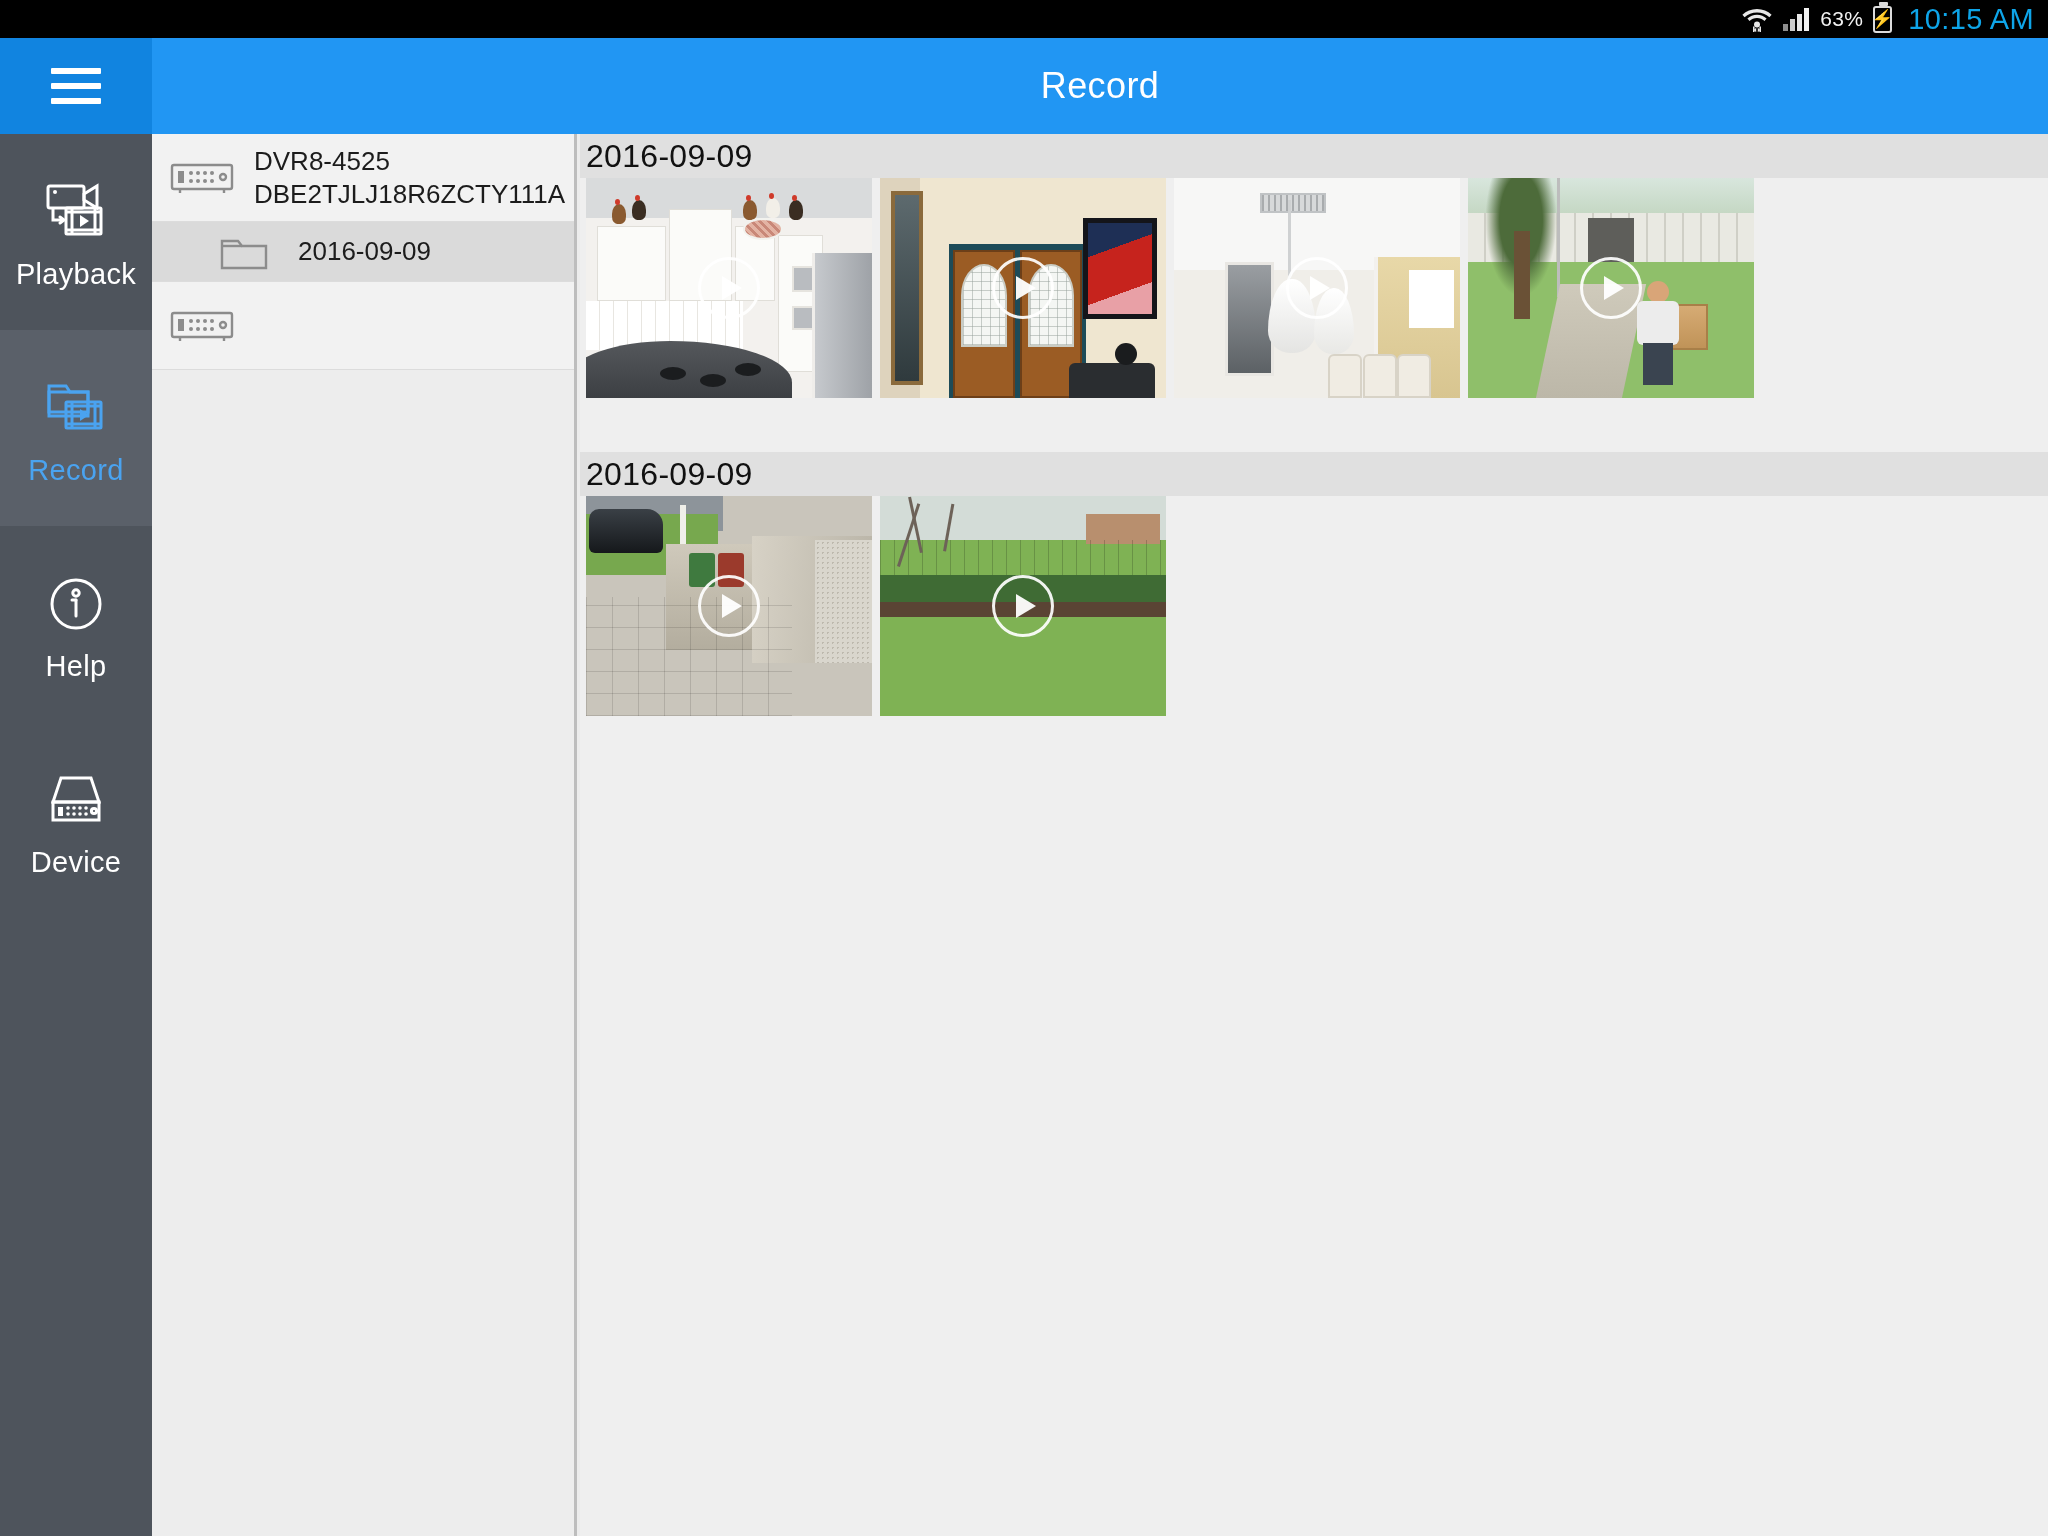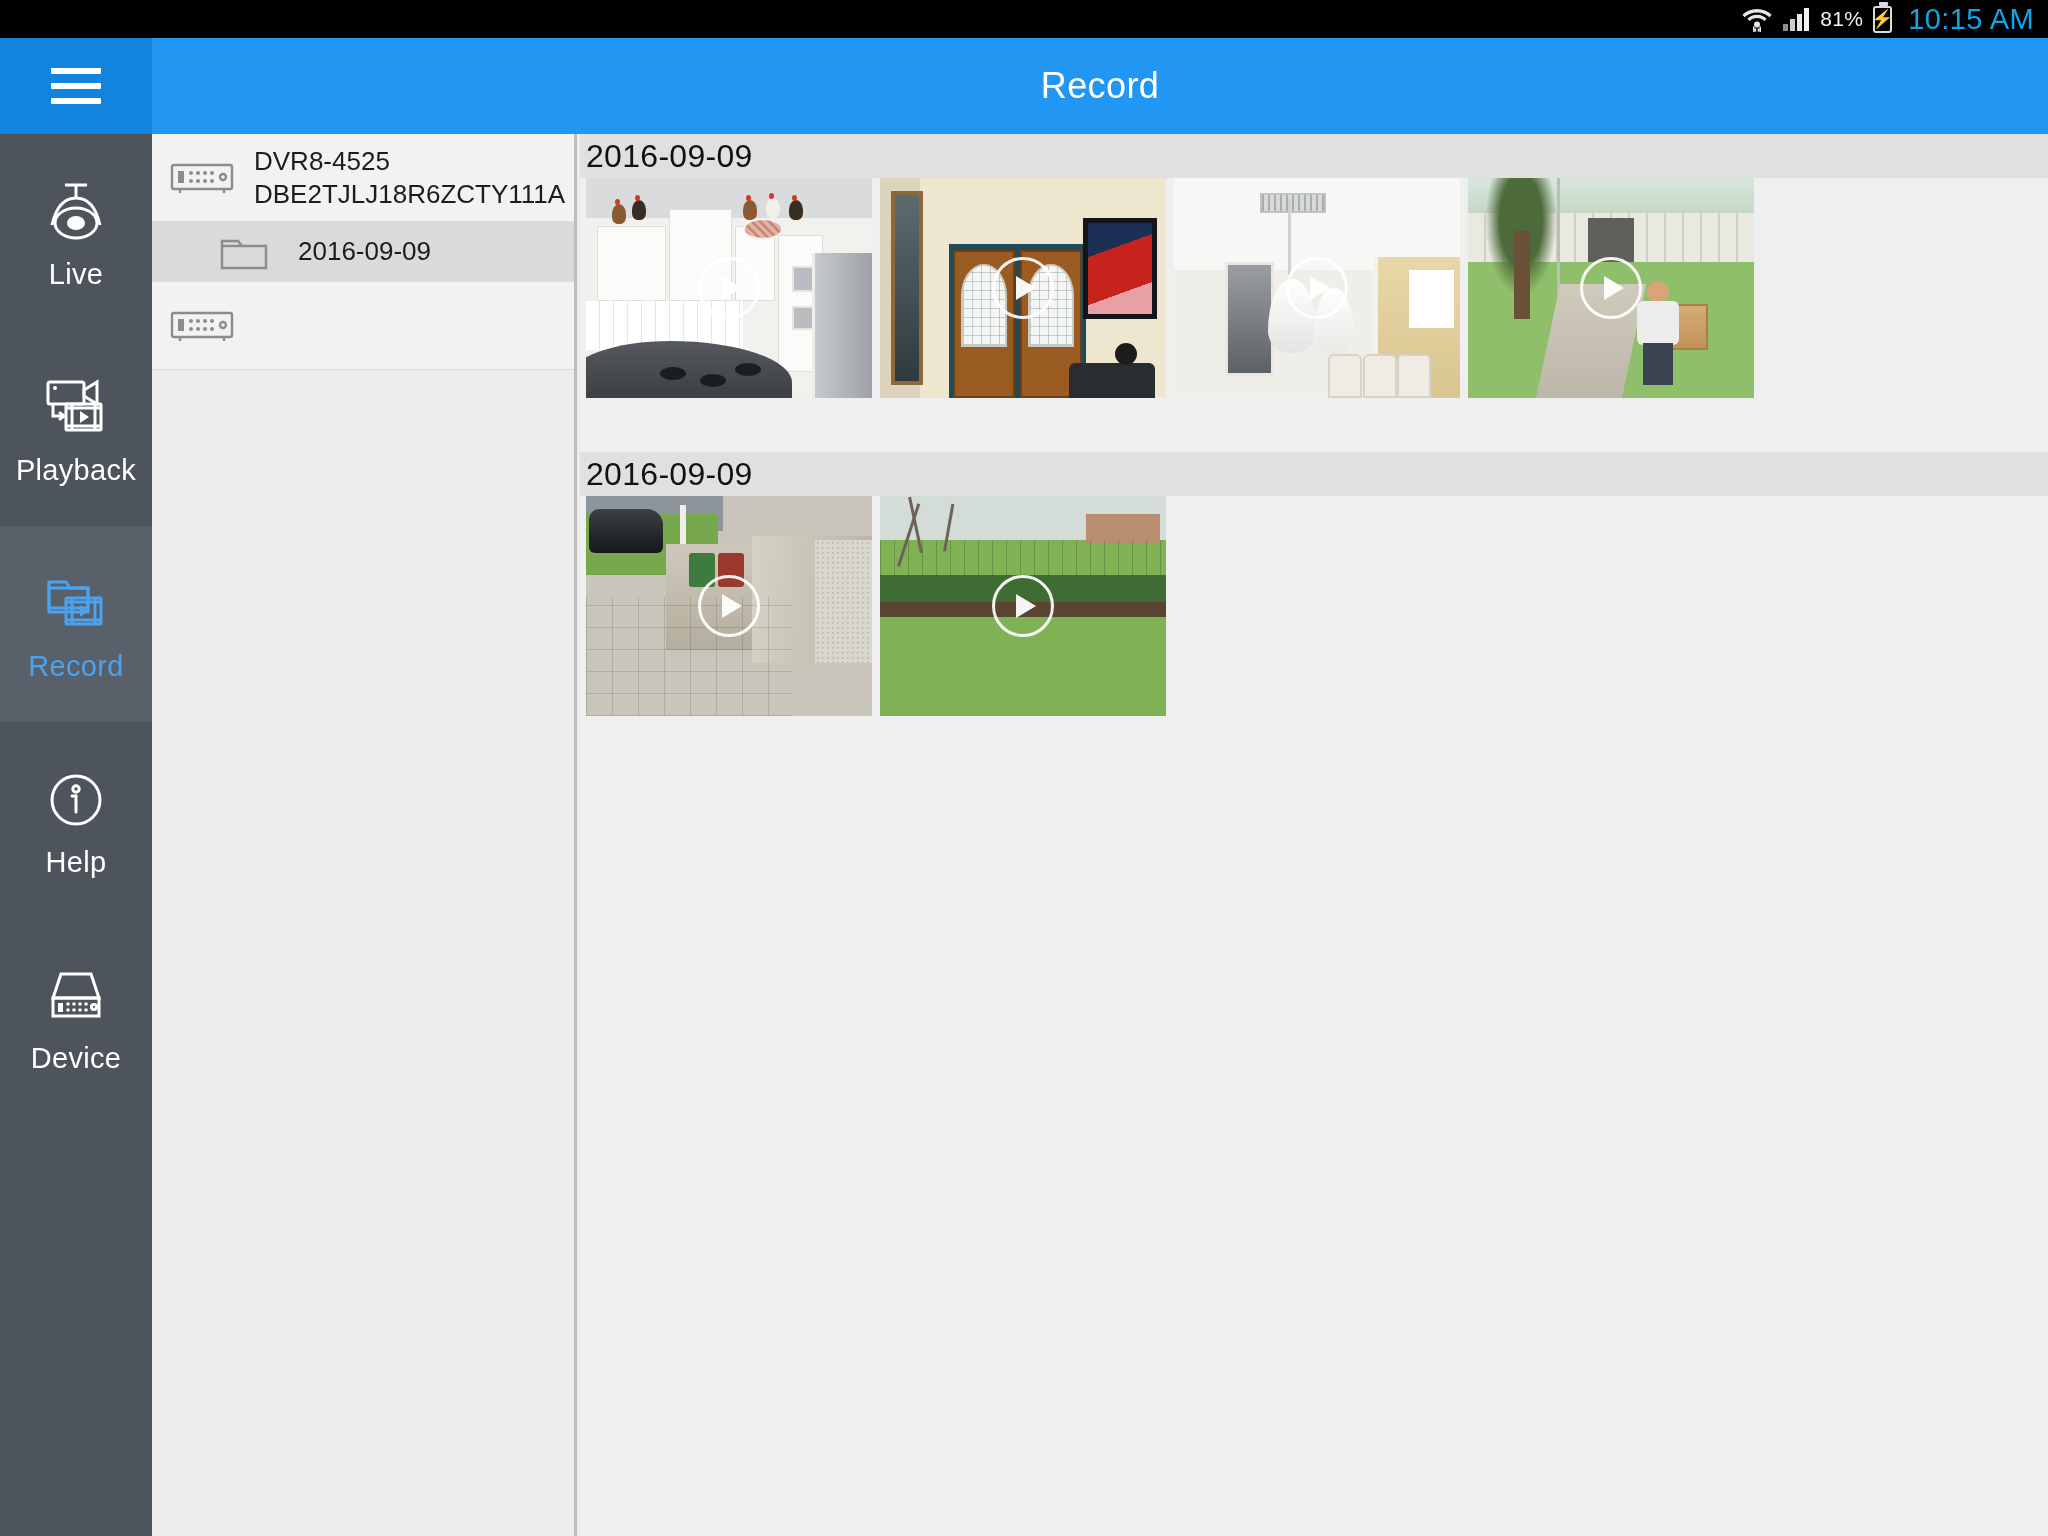--- a/index.html
+++ b/index.html
@@ -226,21 +226,21 @@
       </svg>
     </span>
     <span class="sb-icon">
       <svg width="28" height="24" viewBox="0 0 28 24">
         <rect x="1" y="17" width="5" height="7" fill="#8e8e8e"></rect>
         <rect x="8" y="12" width="5" height="12" fill="#cdcdcd"></rect>
         <rect x="15" y="7" width="5" height="17" fill="#e8e8e8"></rect>
         <rect x="22" y="1" width="5" height="23" fill="#f2f2f2"></rect>
       </svg>
     </span>
-    <span class="sb-text">81%</span>
+    <span class="sb-text">63%</span>
     <span class="sb-icon">
       <span class="batt">
           <span class="batt-bolt">⚡</span>
         </span>
     </span>
     <span class="sb-time">10:15 AM</span>
   </div>
 
   <div class="appbar">
     <div class="hamburger">
@@ -248,32 +248,20 @@
           <i></i>
           <i></i>
           <i></i>
         </span>
     </div>
     <div class="appbar-title">Record</div>
   </div>
 
   <div class="leftnav">
 
-    <div class="nav-item">
-      <span class="nav-icon">
-        <svg viewBox="0 0 74 72" fill="none" stroke="#ffffff" stroke-width="3">
-          <line x1="26" y1="9" x2="48" y2="9"></line>
-          <line x1="37" y1="9" x2="37" y2="22"></line>
-          <path d="M13 49 C18 27 28 22 37 22 C46 22 56 27 61 49"></path>
-          <ellipse cx="37" cy="47" rx="21" ry="15"></ellipse>
-          <ellipse cx="37" cy="47" rx="9" ry="7" fill="#ffffff" stroke="none"></ellipse>
-        </svg>
-      </span>
-      <span class="nav-label">Live</span>
-    </div>
 
     <div class="nav-item">
       <span class="nav-icon">
         <svg viewBox="0 0 74 72" fill="none" stroke="#ffffff" stroke-width="3">
           <rect x="9" y="10" width="36" height="22" rx="2"></rect>
           <circle cx="16" cy="16" r="2" fill="#ffffff" stroke="none"></circle>
           <path d="M45 18 L58 10 L58 32 L45 24 Z"></path>
           <path d="M14 32 L14 44 L24 44"></path>
           <path d="M21 41 l4 3 -4 3" stroke-linecap="round"></path>
           <rect x="27" y="32" width="35" height="26" rx="1"></rect>

